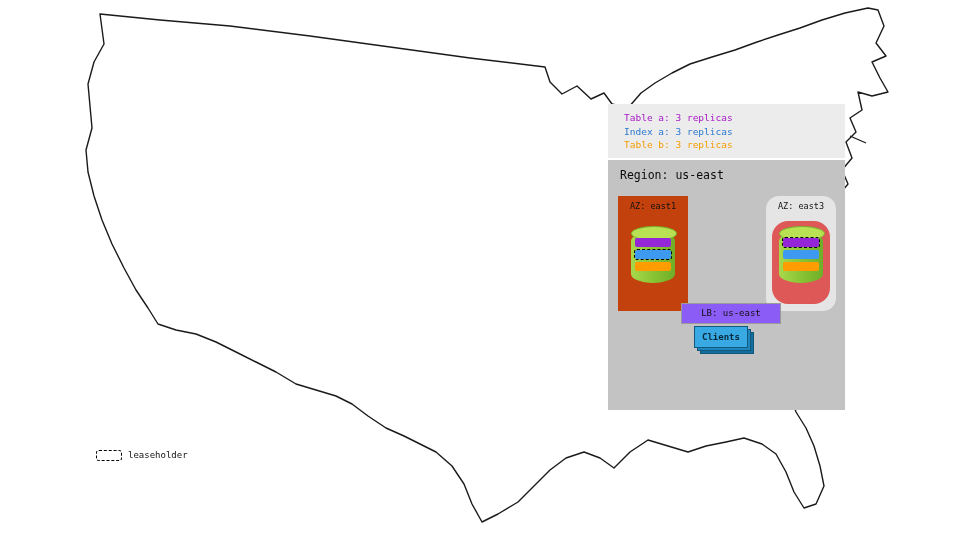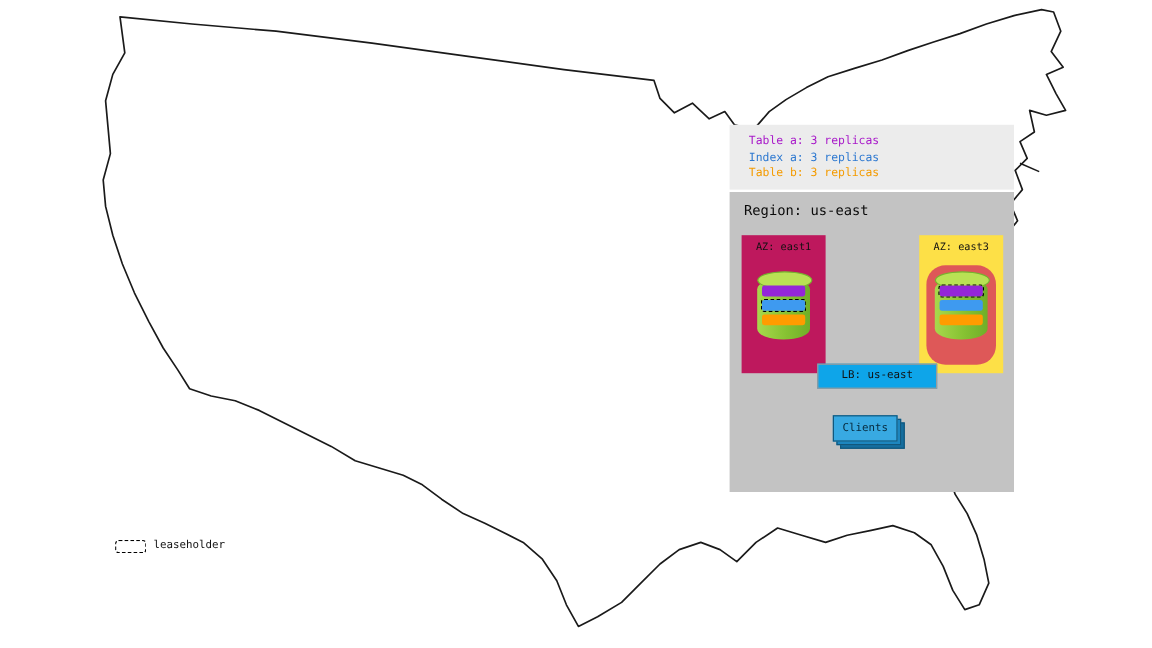--- a/index.html
+++ b/index.html
@@ -15,43 +15,43 @@
   .legend-line{font-size:9.5px;line-height:13.5px;white-space:pre;}
   .t-purple{color:#a819c9;}
   .t-blue{color:#2d78d0;}
   .t-orange{color:#f49b00;}
 
   
   .region-box{left:608px;top:160px;width:237px;height:250px;background:#c3c3c3;z-index:2;padding-left:28px;}
   .region-label{position:absolute;left:12px;top:8px;font-size:11.5px;color:#0a0a0a;}
 
   
-  .az{position:absolute;top:36px;width:70px;height:115px;background:#be185d;}
+  .az{position:absolute;top:36px;width:70px;height:115px;background:#c2410c;}
   .az.az1{left:10px;}
   .az.az2{left:84px;}
-  .az.az3{left:158px;background:#fde047;}
+  .az.az3{left:158px;background:#e5e5e5;border-radius:13px;}
   .az.az3::before{content:"";position:absolute;left:6px;top:25px;right:6px;bottom:7px;background:#de5858;border-radius:16px;}
   .az-label{position:relative;z-index:1;text-align:center;font-size:8.5px;padding-top:5px;color:#111;}
 
   
   .cyl{position:absolute;left:13px;top:30px;width:44px;height:58px;z-index:2;}
   .cyl .cyl-body{position:absolute;left:0;top:6px;width:44px;height:51px;background:linear-gradient(90deg,#a8d84c,#86c232 55%,#6fae28);border-radius:22px/9px;}
   .cyl .cyl-top{position:absolute;left:0;top:0;width:44px;height:13px;background:#b9e154;border:1px solid #76b22e;border-radius:50%;}
   .bar{position:absolute;left:4px;width:36px;height:9px;border-radius:2px;z-index:3;}
   .bar.b0{top:12px;background:#9426d8;}
   .bar.b1{top:24px;background:#3e9af0;}
   .bar.b2{top:36px;background:#ff9c00;}
   .bar.lh{outline:1.6px dashed #000;outline-offset:0px;}
 
   
-  .lb-box{left:681px;top:303px;width:100px;height:21px;background:#0ea5e9;border:1px solid #9a9a9a;z-index:3;
+  .lb-box{left:681px;top:303px;width:100px;height:21px;background:#8b5cf6;border:1px solid #9a9a9a;z-index:3;
           font-size:9px;text-align:center;line-height:19px;color:#111;}
 
   
-  .clients{left:694px;top:346px;width:66px;height:32px;z-index:3;}
+  .clients{left:694px;top:326px;width:66px;height:32px;z-index:3;font-weight:bold;}
   .clients .layer{position:absolute;width:54px;height:22px;border:1px solid #12577c;box-sizing:border-box;}
   .clients .l3{left:6px;top:6px;background:#156d9e;}
   .clients .l2{left:3px;top:3px;background:#1d86bf;}
   .clients .l1{left:0;top:0;background:#38a9e2;display:flex;align-items:center;justify-content:center;
                font-size:9px;color:#06293c;}
 
   
   .lh-legend{left:96px;top:450px;z-index:2;font-size:9px;color:#111;display:flex;align-items:flex-start;}
   .lh-swatch{display:inline-block;width:24px;height:9px;border:1.5px dashed #000;border-radius:3px;margin-right:6px;}
 </style>

